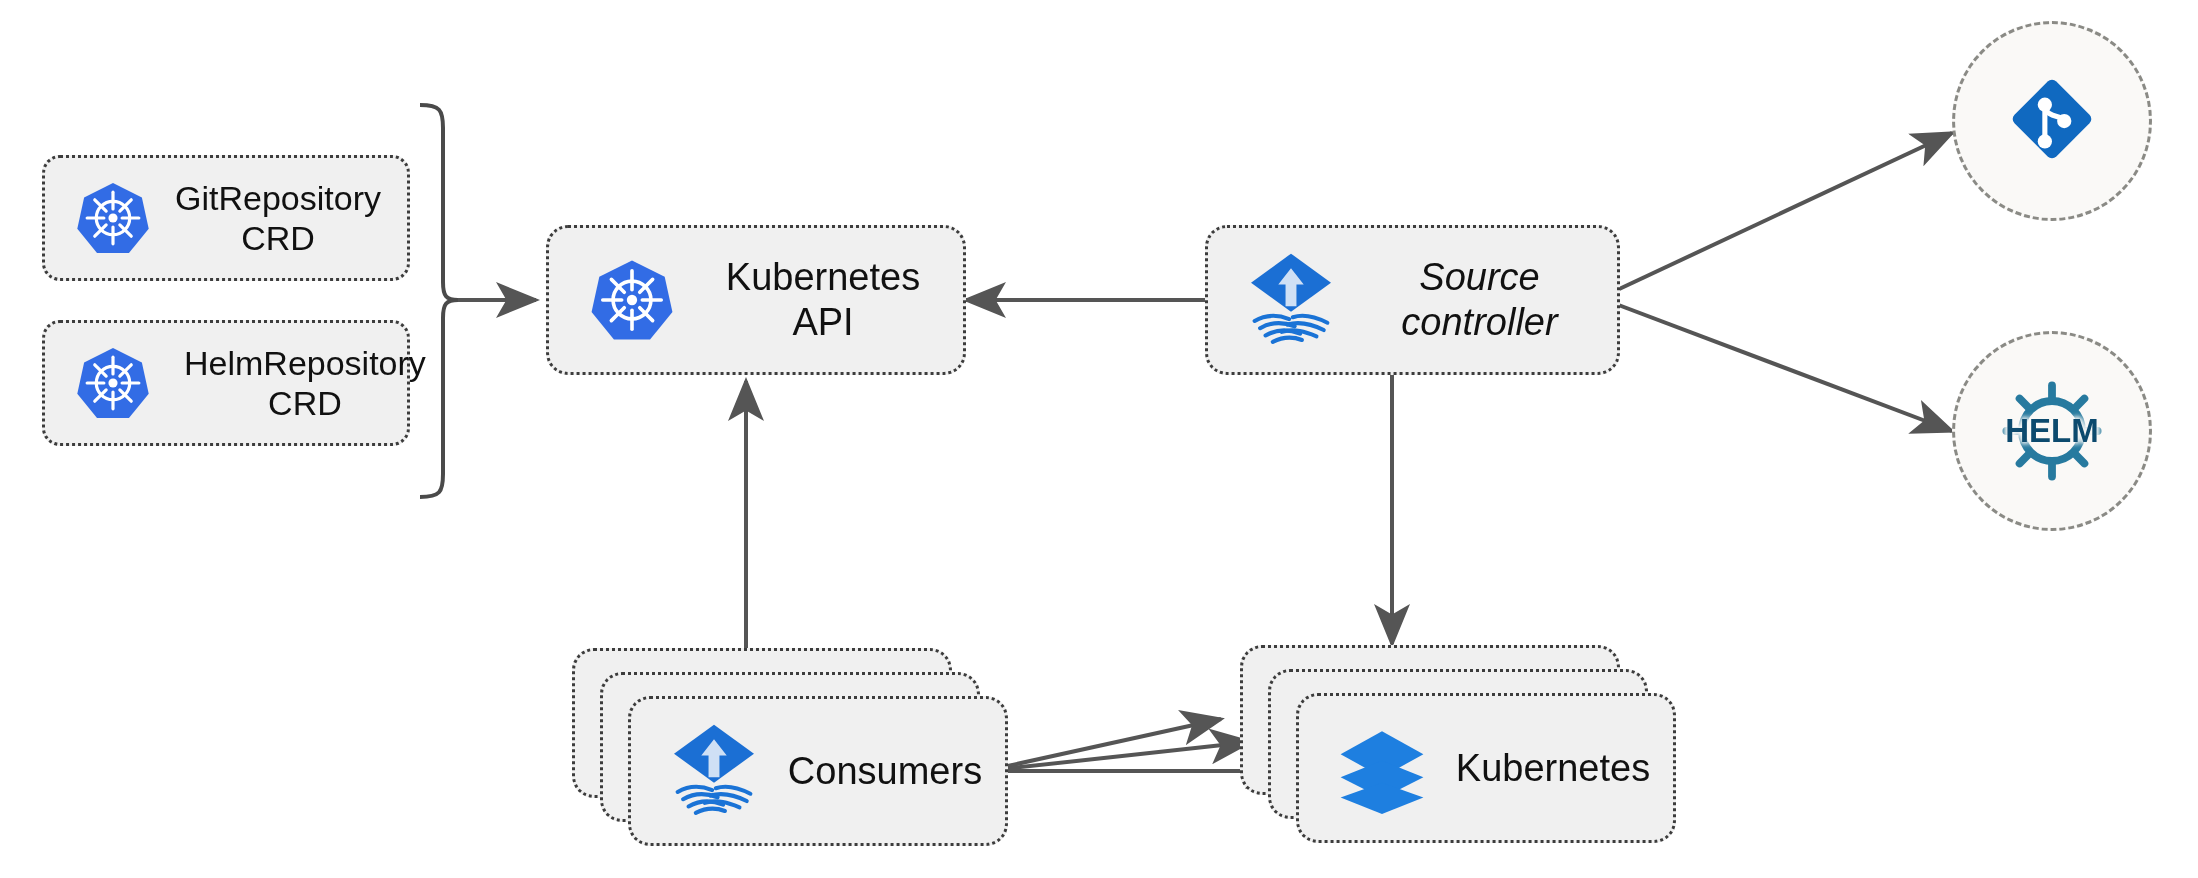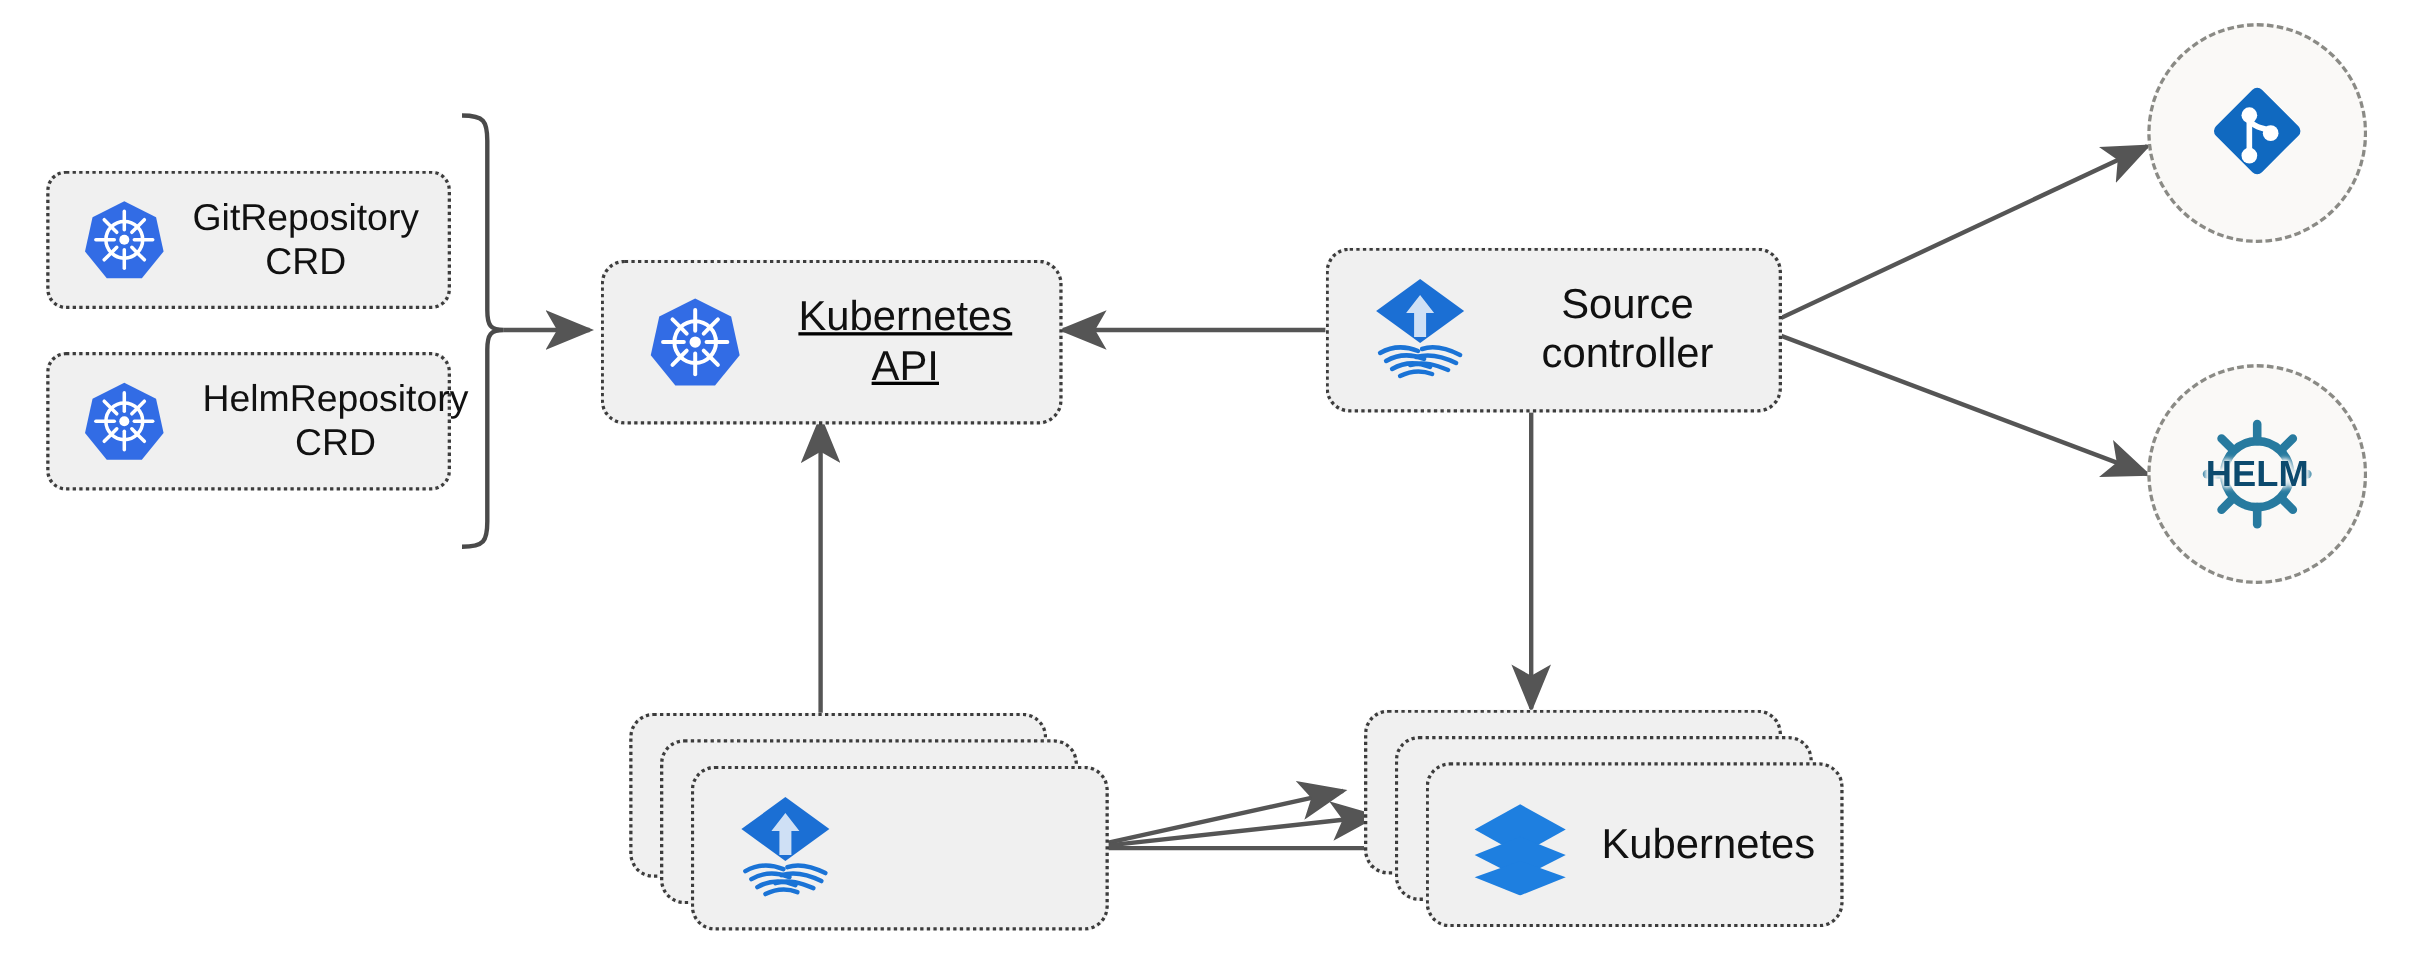--- a/index.html
+++ b/index.html
@@ -189,21 +189,21 @@
           <line x1="59" y1="41" x2="66" y2="34"></line>
           <line x1="41" y1="59" x2="34" y2="66"></line>
         </g>
         <circle cx="50" cy="50" r="6" fill="#ffffff"></circle>
       </svg>
     </span>
     <span class="label">HelmRepository
 CRD</span>
   </div>
 
-  <div class="node wide-box" style="left:546px; top:236px; width:420px; height:150px;text-decoration:underline;">
+  <div class="node wide-box" style="left:546px; top:225px; width:420px; height:150px;">
     <span class="icon-slot">
       <svg width="86" height="86" viewBox="0 0 100 100" aria-hidden="true">
         <polygon points="50,4 88,23 97,64 71,96 29,96 3,64 12,23" fill="#326CE5"></polygon>
         <g fill="none" stroke="#ffffff" stroke-width="4.2" stroke-linecap="round">
           <circle cx="50" cy="50" r="22"></circle>
           <line x1="50" y1="16" x2="50" y2="28"></line>
           <line x1="50" y1="72" x2="50" y2="84"></line>
           <line x1="16" y1="50" x2="28" y2="50"></line>
           <line x1="72" y1="50" x2="84" y2="50"></line>
           <line x1="26" y1="26" x2="34" y2="34"></line>
@@ -218,21 +218,21 @@
           <line x1="59" y1="59" x2="66" y2="66"></line>
           <line x1="59" y1="41" x2="66" y2="34"></line>
           <line x1="41" y1="59" x2="34" y2="66"></line>
         </g>
         <circle cx="50" cy="50" r="6" fill="#ffffff"></circle>
       </svg>
     </span>
     <span class="label">Kubernetes API</span>
   </div>
 
-  <div class="node wide-box" style="left:1205px; top:225px; width:415px; height:150px;">
+  <div class="node wide-box" style="left:1205px; top:225px; width:415px; height:150px;font-style:italic;">
     <span class="icon-slot">
       <svg width="92" height="100" viewBox="0 0 100 110" aria-hidden="true">
         <polygon points="50,4 94,36 50,68 6,36" fill="#1B6FD4"></polygon>
         <path d="M50,20 L64,38 L56,38 L56,62 L44,62 L44,38 L36,38 Z" fill="#cfe0f5"></path>
         <g stroke="#1A73D6" stroke-width="4.5" stroke-linecap="round" fill="none">
           <path d="M10,78 C24,70 38,72 48,76"></path>
           <path d="M16,86 C30,78 44,80 54,84"></path>
           <path d="M22,94 C36,86 50,88 60,92"></path>
           <path d="M30,101 C42,95 54,96 62,99"></path>
           <path d="M52,74 C64,70 78,74 90,80"></path>
@@ -293,20 +293,21 @@
           <path d="M10,78 C24,70 38,72 48,76"></path>
           <path d="M16,86 C30,78 44,80 54,84"></path>
           <path d="M22,94 C36,86 50,88 60,92"></path>
           <path d="M30,101 C42,95 54,96 62,99"></path>
           <path d="M52,74 C64,70 78,74 90,80"></path>
           <path d="M46,82 C60,78 74,82 86,88"></path>
           <path d="M40,90 C54,86 66,90 78,95"></path>
         </g>
       </svg>
     </span>
+    <span class="label">Consumers</span>
   </div>
 
   <div class="stack-card" style="left:1240px; top:645px; width:380px; height:150px;"></div>
   <div class="stack-card" style="left:1268px; top:669px; width:380px; height:150px;"></div>
   <div class="node wide-box" style="left:1296px; top:693px; width:380px; height:150px;">
     <span class="icon-slot">
       <svg width="92" height="92" viewBox="0 0 100 100" aria-hidden="true">
         <polygon points="50,10 95,35 50,60 5,35" fill="#1E7FE0"></polygon>
         <polygon points="50,42 95,60 50,83 5,60" fill="#1E7FE0"></polygon>
         <polygon points="50,66 95,82 50,100 5,82" fill="#1E7FE0"></polygon>

